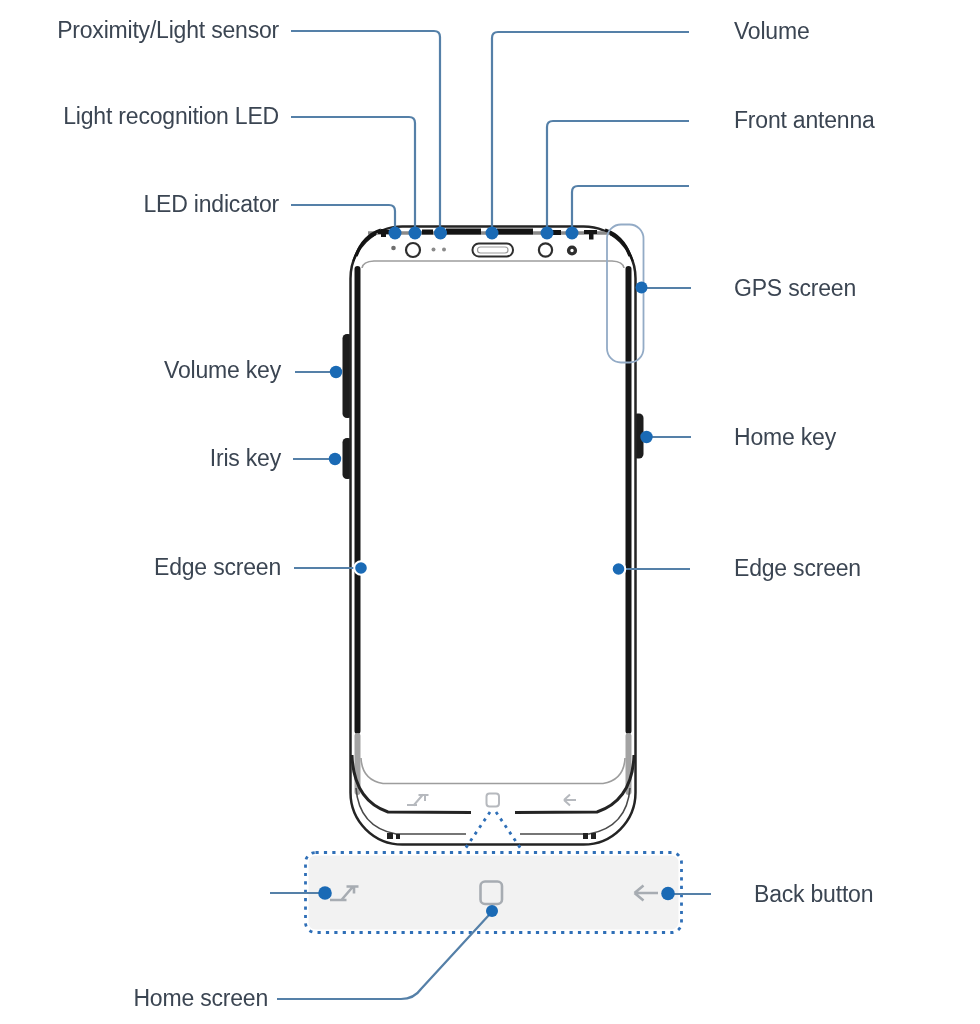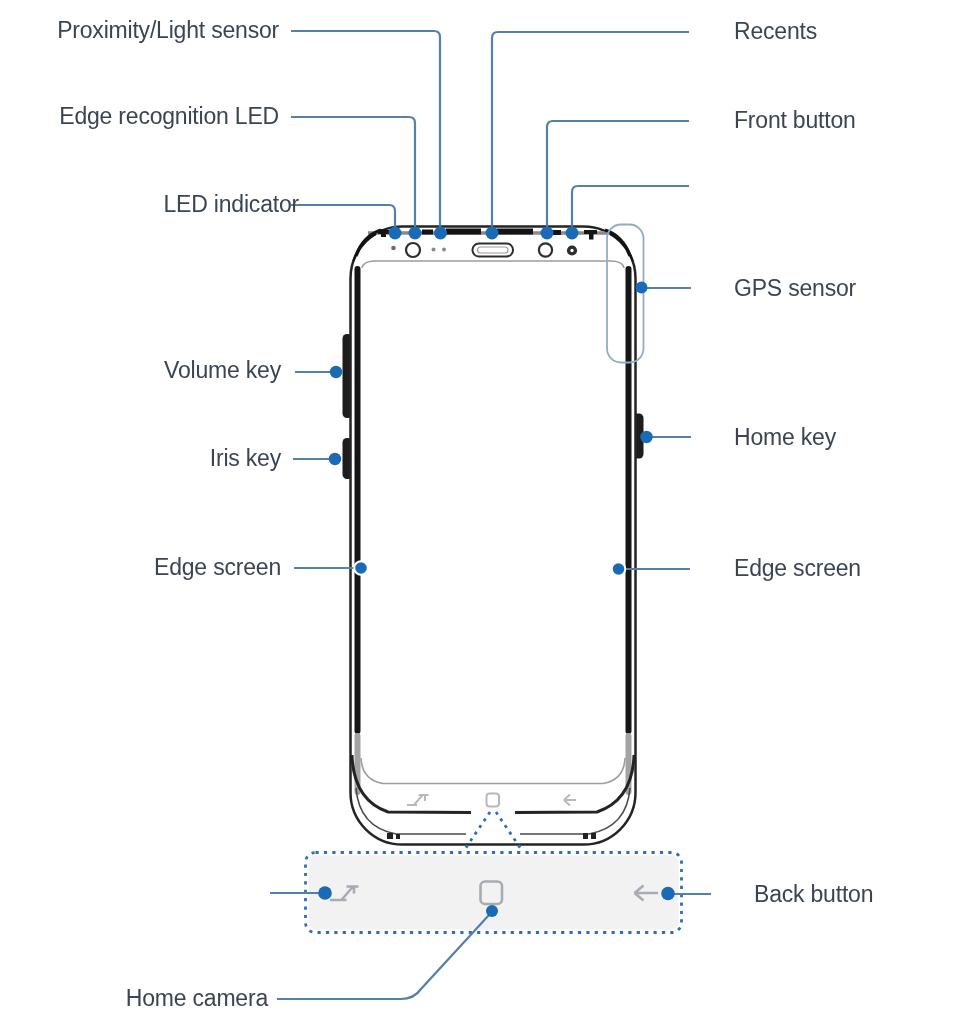--- a/index.html
+++ b/index.html
@@ -143,27 +143,27 @@
       <circle cx="646.5" cy="437" r="6.2"></circle>
       <circle cx="361" cy="568" r="6.8" stroke="#ffffff" stroke-width="2"></circle>
       <circle cx="618.5" cy="569" r="6.8" stroke="#ffffff" stroke-width="2"></circle>
       <circle cx="325" cy="893" r="6.8"></circle>
       <circle cx="668" cy="893.5" r="6.8"></circle>
       <circle cx="492" cy="911" r="6"></circle>
     </g>
   </svg>
 
   <div class="callout-label align-right" style="right:701px;top:31px;">Proximity/Light sensor</div>
-  <div class="callout-label align-right" style="right:701px;top:117px;">Edge recognition LED</div>
-  <div class="callout-label align-right" style="right:681px;top:205px;text-align:center;">LED indicator</div>
+  <div class="callout-label align-right" style="right:701px;top:117px;">Light recognition LED</div>
+  <div class="callout-label align-right" style="right:701px;top:205px;text-align:center;">LED indicator</div>
   <div class="callout-label align-right" style="right:699px;top:371px;">Volume key</div>
   <div class="callout-label align-right" style="right:699px;top:459px;">Iris key</div>
   <div class="callout-label align-right" style="right:699px;top:568px;">Edge screen</div>
-  <div class="callout-label align-right" style="right:712px;top:999px;">Home camera</div>
+  <div class="callout-label align-right" style="right:712px;top:999px;">Home screen</div>
 
-  <div class="callout-label" style="left:698px;top:32px;">Recents</div>
-  <div class="callout-label" style="left:698px;top:121px;">Front button</div>
-  <div class="callout-label" style="left:698px;top:289px;">GPS sensor</div>
+  <div class="callout-label" style="left:698px;top:32px;">Volume</div>
+  <div class="callout-label" style="left:698px;top:121px;">Front antenna</div>
+  <div class="callout-label" style="left:698px;top:289px;">GPS screen</div>
   <div class="callout-label" style="left:698px;top:438px;">Home key</div>
   <div class="callout-label" style="left:698px;top:569px;">Edge screen</div>
   <div class="callout-label" style="left:718px;top:895px;">Back button</div>
 
 </div>
 
 </body></html>

